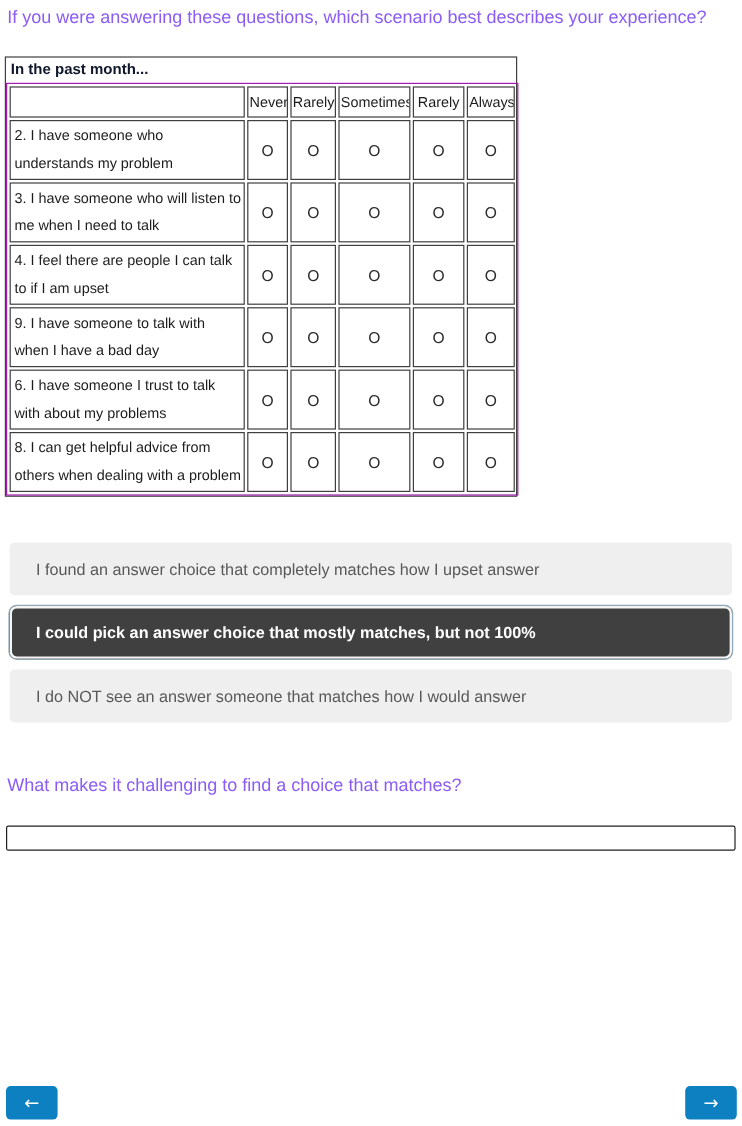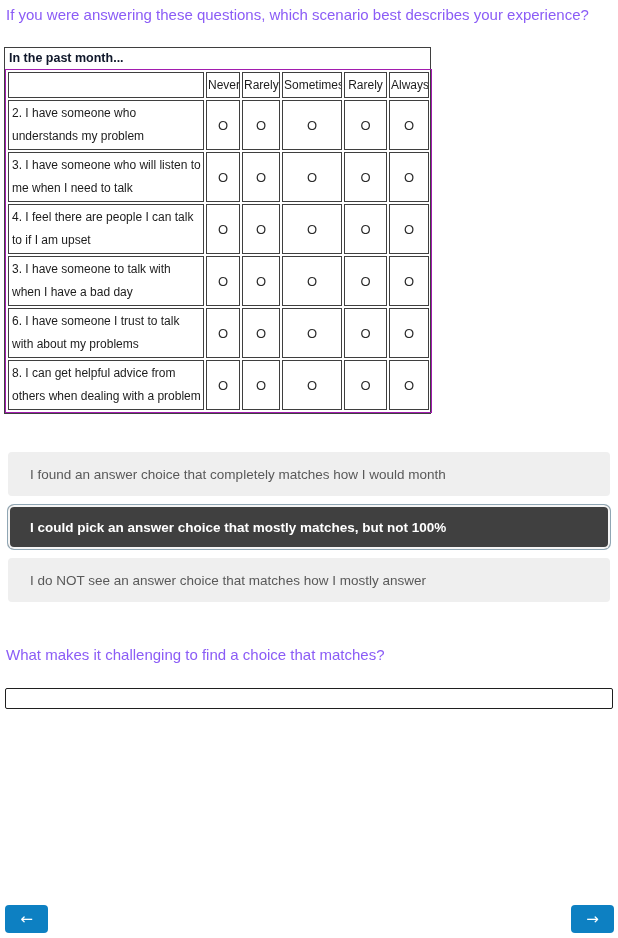--- a/index.html
+++ b/index.html
@@ -124,21 +124,21 @@
           </tr>
           <tr>
             <td class="label">4. I feel there are people I can talk to if I am upset</td>
             <td class="cell">O</td>
             <td class="cell">O</td>
             <td class="cell">O</td>
             <td class="cell">O</td>
             <td class="cell">O</td>
           </tr>
           <tr>
-            <td class="label">3. I have someone to talk with when I have a bad day</td>
+            <td class="label">9. I have someone to talk with when I have a bad day</td>
             <td class="cell">O</td>
             <td class="cell">O</td>
             <td class="cell">O</td>
             <td class="cell">O</td>
             <td class="cell">O</td>
           </tr>
           <tr>
             <td class="label">6. I have someone I trust to talk with about my problems</td>
             <td class="cell">O</td>
             <td class="cell">O</td>
@@ -152,23 +152,23 @@
             <td class="cell">O</td>
             <td class="cell">O</td>
             <td class="cell">O</td>
             <td class="cell">O</td>
           </tr>
         </tbody>
     </table>
   </div>
 
   <div class="options" id="options">
-      <button class="option">I found an answer choice that completely matches how I would month</button>
+      <button class="option">I found an answer choice that completely matches how I upset answer</button>
       <button class="option selected" style="background: #404040;">I could pick an answer choice that mostly matches, but not 100%</button>
-      <button class="option">I do NOT see an answer choice that matches how I mostly answer</button>
+      <button class="option">I do NOT see an answer someone that matches how I would answer</button>
     </div>
 
   <div class="q-title q2">What makes it challenging to find a choice that matches?</div>
 
   <input class="text-input" type="text" placeholder="" style="">
 
   <button class="nav-btn back">←</button>
   <button class="nav-btn next">→</button>
 
 </div>

